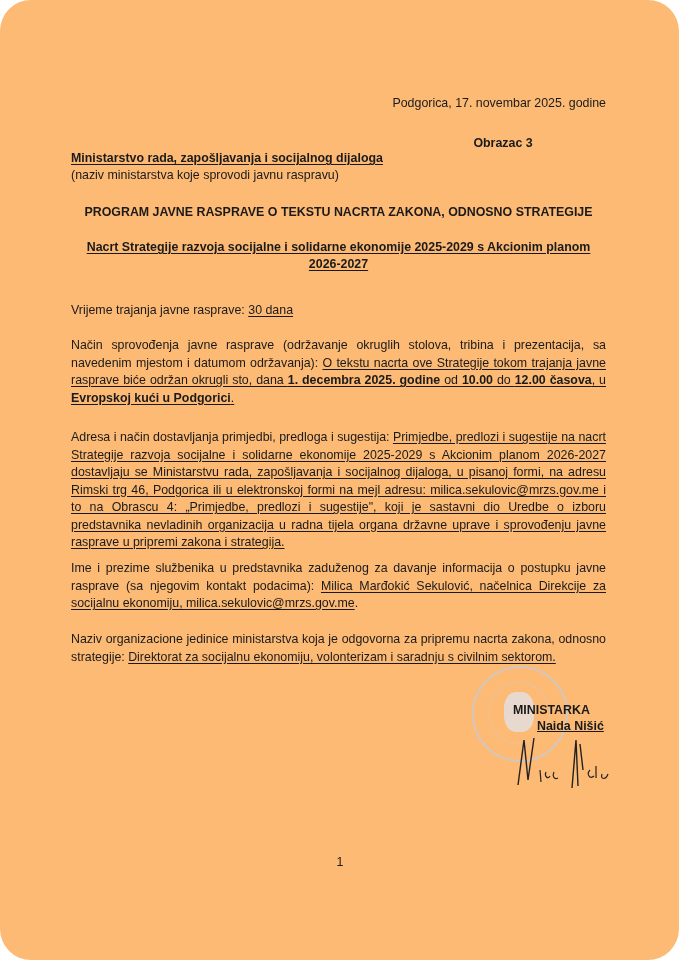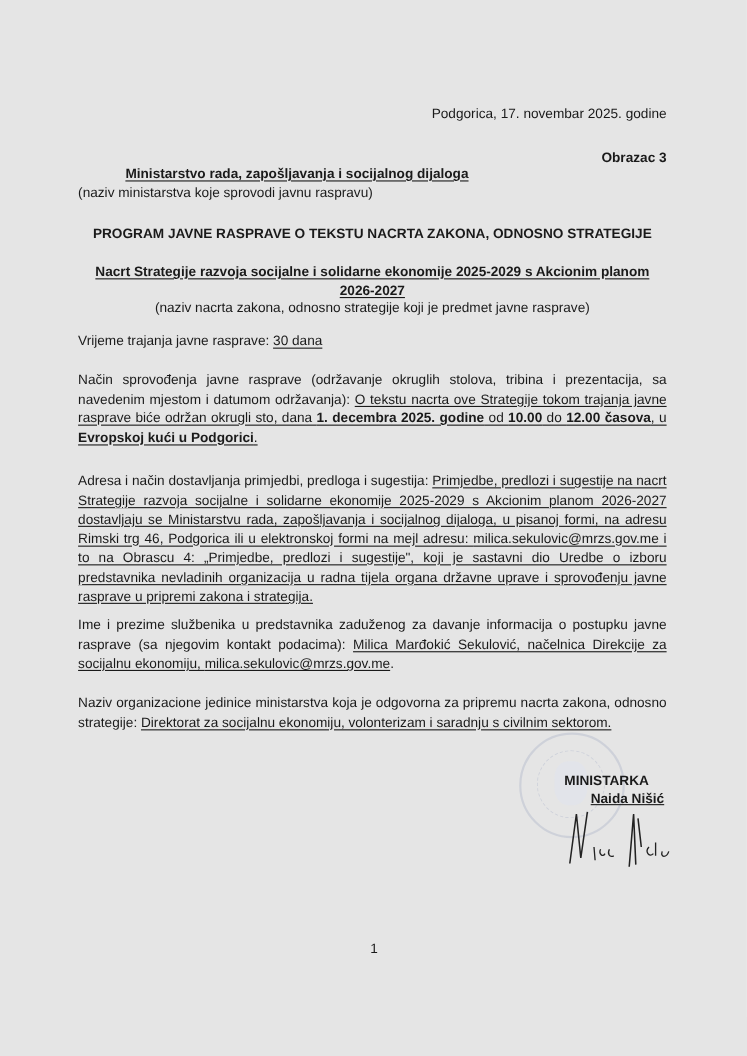--- a/index.html
+++ b/index.html
@@ -1,22 +1,22 @@
 <!DOCTYPE html>
 <html><head>
 <meta charset="utf-8">
 <style>
   html, body { margin:0; padding:0; background:#ffffff; }
   body { width:679px; height:960px; position:relative; overflow:hidden;
          font-family:"Liberation Sans", sans-serif; color:#1a1a1a; font-size:12.4px; }
-  .page { position:absolute; left:0; top:0; width:679px; height:960px; background:#e5e5e5; }
+  .page { position:absolute; left:0; top:0; width:679px; height:960px; background:#fdba74;border-radius:31px; }
   .abs { position:absolute; }
   .right { text-align:right; }
   .center { text-align:center; }
-  .b { font-weight:bold; }
+  .b { font-weight:bold;text-align:center; }
   .u { text-decoration:underline; text-underline-offset:2px; }
   .para { position:absolute; left:71px; width:535px; line-height:17.5px; text-align:justify; }
   .para .last { text-align-last:left; }
   p { margin:0; }
   .stamp { position:absolute; left:472px; top:666px; width:92px; height:92px; border-radius:50%;
            border:2px solid #c7cbd6; opacity:0.75; }
   .stamp-inner { position:absolute; left:14px; top:14px; width:60px; height:60px; border-radius:50%;
            border:1px dashed #c9cdd8; }
   .stamp-emblem { position:absolute; left:30px; top:24px; width:30px; height:40px; border-radius:40%;
            background:#e1e4ec; }
@@ -24,28 +24,27 @@
 </style>
 </head>
 <body>
 
 <div class="page">
 
   <div class="abs right" style="left:300px; top:96px; width:306px;">Podgorica, 17. novembar 2025. godine</div>
 
   <div class="abs right b" style="left:400px; top:136px; width:206px;">Obrazac 3</div>
 
-  <div class="abs b u" style="left:71px; top:151px;margin-left:43px;">Ministarstvo rada, zapošljavanja i socijalnog dijaloga</div>
+  <div class="abs b u" style="left:71px; top:151px;">Ministarstvo rada, zapošljavanja i socijalnog dijaloga</div>
   <div class="abs" style="left:71px; top:168px;">(naziv ministarstva koje sprovodi javnu raspravu)</div>
 
   <div class="abs center b" style="left:71px; top:205px; width:535px;">PROGRAM JAVNE RASPRAVE O TEKSTU NACRTA ZAKONA, ODNOSNO STRATEGIJE</div>
 
   <div class="abs center b u" style="left:71px; top:240px; width:535px;">Nacrt Strategije razvoja socijalne i solidarne ekonomije 2025-2029 s Akcionim planom</div>
   <div class="abs center b u" style="left:71px; top:257px; width:535px;">2026-2027</div>
-  <div class="abs center" style="left:71px; top:273px; width:535px;">(naziv nacrta zakona, odnosno strategije koji je predmet javne rasprave)</div>
 
   <div class="abs" style="left:71px; top:303px;">
     <span>Vrijeme trajanja javne rasprave: </span><span class="u">30 dana</span>
   </div>
 
   <div class="para" style="top:337px;">
     <p class="last">
       <span>Način sprovođenja javne rasprave (održavanje okruglih stolova, tribina i prezentacija, sa navedenim mjestom i datumom održavanja): </span><span class="u"><span>O tekstu nacrta ove Strategije tokom trajanja javne rasprave biće održan okrugli sto, dana </span><b>1. decembra 2025. godine</b><span> od </span><b>10.00</b><span> do </span><b>12.00 časova</b><span>, u </span><b>Evropskoj kući u Podgorici</b></span><span class="u">.</span>
     </p>
   </div>

